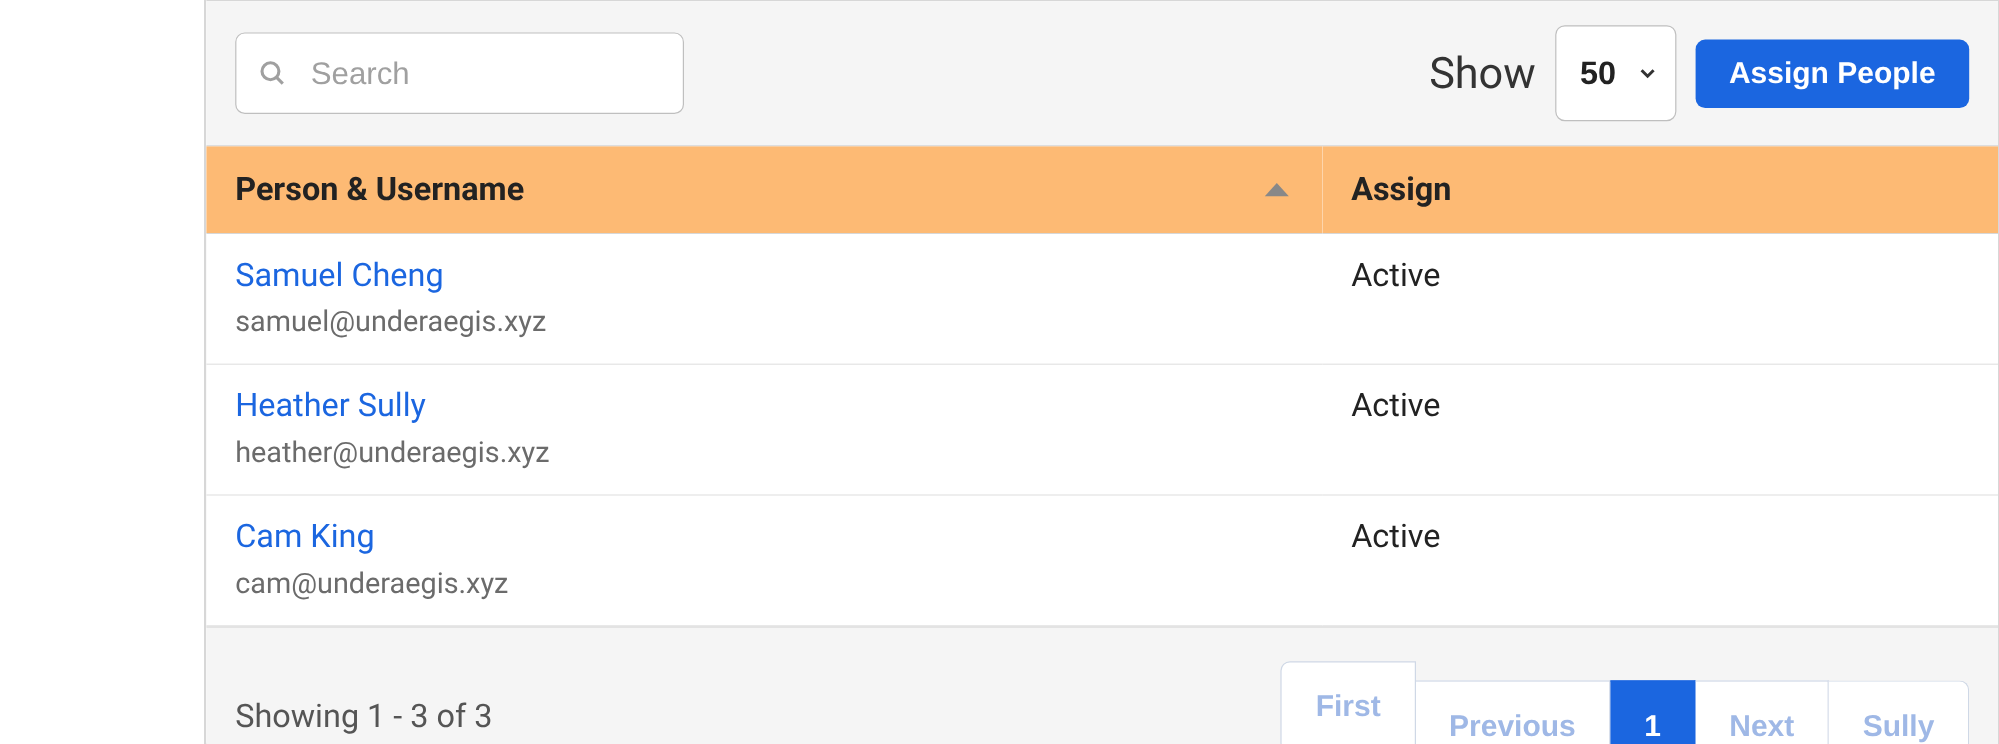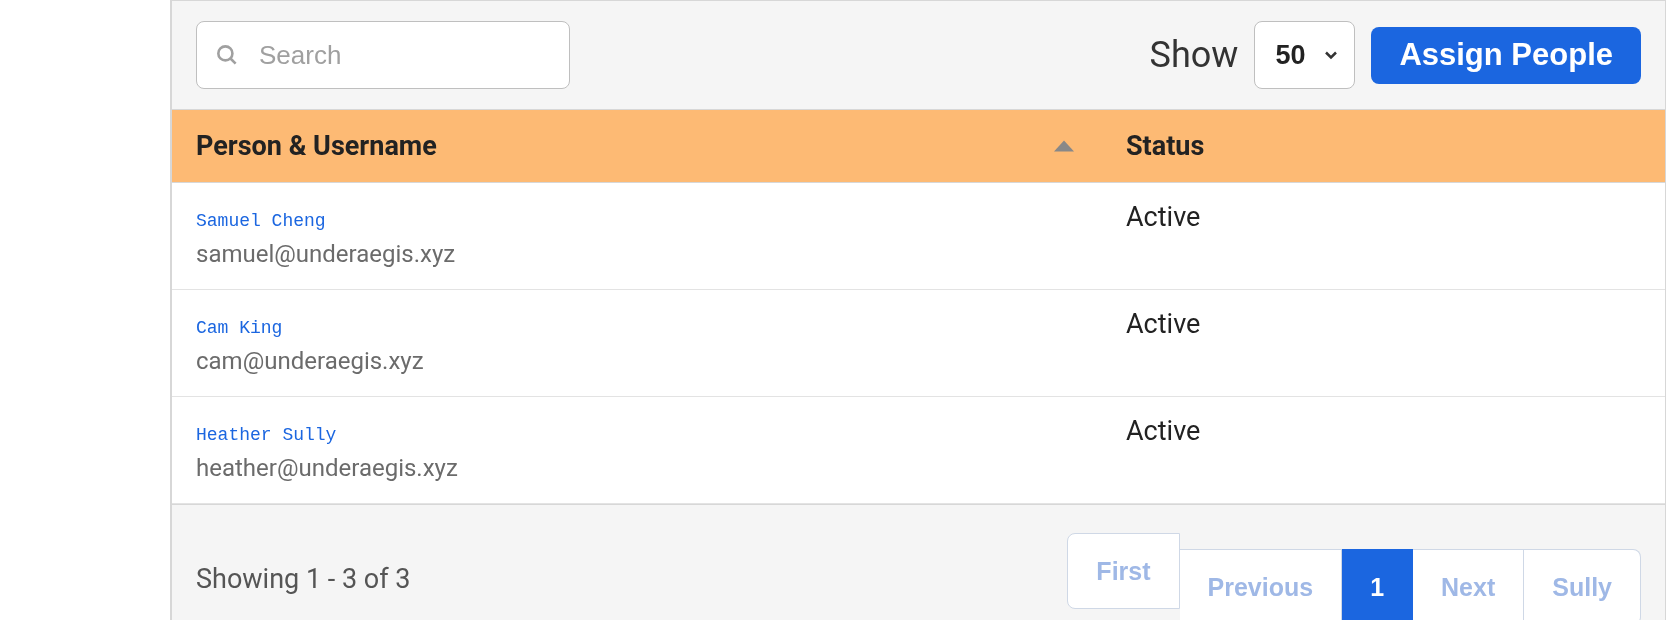--- a/index.html
+++ b/index.html
@@ -61,21 +61,21 @@
     width: 26px;
     height: 26px;
     color: #a0a0a0;
   }
   .spacer { flex: 1; }
   .show-label {
     font-size: 36px;
     color: #333;
   }
   .page-size-select {
-    height: 68px;
+    height: 80px;
     border: 1px solid #bfbfbf;
     border-radius: 8px;
     background: #fff;
     font-size: 27px;
     font-weight: 600;
     color: #222;
     padding: 0 48px 0 20px;
     appearance: none;
     cursor: pointer;
     position: relative;
@@ -90,21 +90,21 @@
     width: 20px;
     height: 20px;
     color: #333;
   }
   .assign-btn {
     height: 57px;
     border: none;
     border-radius: 8px;
     background: #1b66e0;
     color: #fff;
-    font-size: 31px;
+    font-size: 25px;
     font-weight: 700;
     padding: 0 28px;
     cursor: pointer;
   }
   .table {
     width: 100%;
     border-collapse: collapse;
   }
   .table thead th {
     text-align: left;
@@ -131,26 +131,25 @@
     border-bottom: 1px solid #e3e3e3;
   }
   .table tbody td {
     padding: 18px 24px 20px 24px;
     vertical-align: top;
     font-size: 27px;
     color: #222;
   }
   .person-name {
     color: #1b66e0;
-    font-size: 18px;
+    font-size: 27px;
     text-decoration: none;
     cursor: pointer;
     display: inline-block;
     margin-bottom: 6px;
-    font-family: Liberation Mono, monospace;
   }
   .person-email {
     color: #6b6b6b;
     font-size: 24px;
   }
   .footer {
     background: #f5f5f5;
     padding: 28px 24px 10px 24px;
     display: flex;
     align-items: center;
@@ -220,43 +219,43 @@
     </div>
 
     <table class="table">
       <thead>
         <tr>
           <th class="col-person">
             <span>Person &amp; Username</span>
             <span class="sort-caret"></span>
           </th>
           <th>
-            <span>Status</span>
+            <span>Assign</span>
           </th>
         </tr>
       </thead>
       <tbody>
         <tr>
           <td>
             <a class="person-name">Samuel Cheng</a><br>
             <span class="person-email">samuel@underaegis.xyz</span>
           </td>
           <td>Active</td>
         </tr>
         <tr>
           <td>
+            <a class="person-name">Heather Sully</a><br>
+            <span class="person-email">heather@underaegis.xyz</span>
+          </td>
+          <td>Active</td>
+        </tr>
+        <tr>
+          <td>
             <a class="person-name">Cam King</a><br>
             <span class="person-email">cam@underaegis.xyz</span>
-          </td>
-          <td>Active</td>
-        </tr>
-        <tr>
-          <td>
-            <a class="person-name">Heather Sully</a><br>
-            <span class="person-email">heather@underaegis.xyz</span>
           </td>
           <td>Active</td>
         </tr>
       </tbody>
     </table>
 
     <div class="footer">
       <span class="showing-text">Showing 1 - 3 of 3</span>
       <div class="pager">
         <button>First</button>

